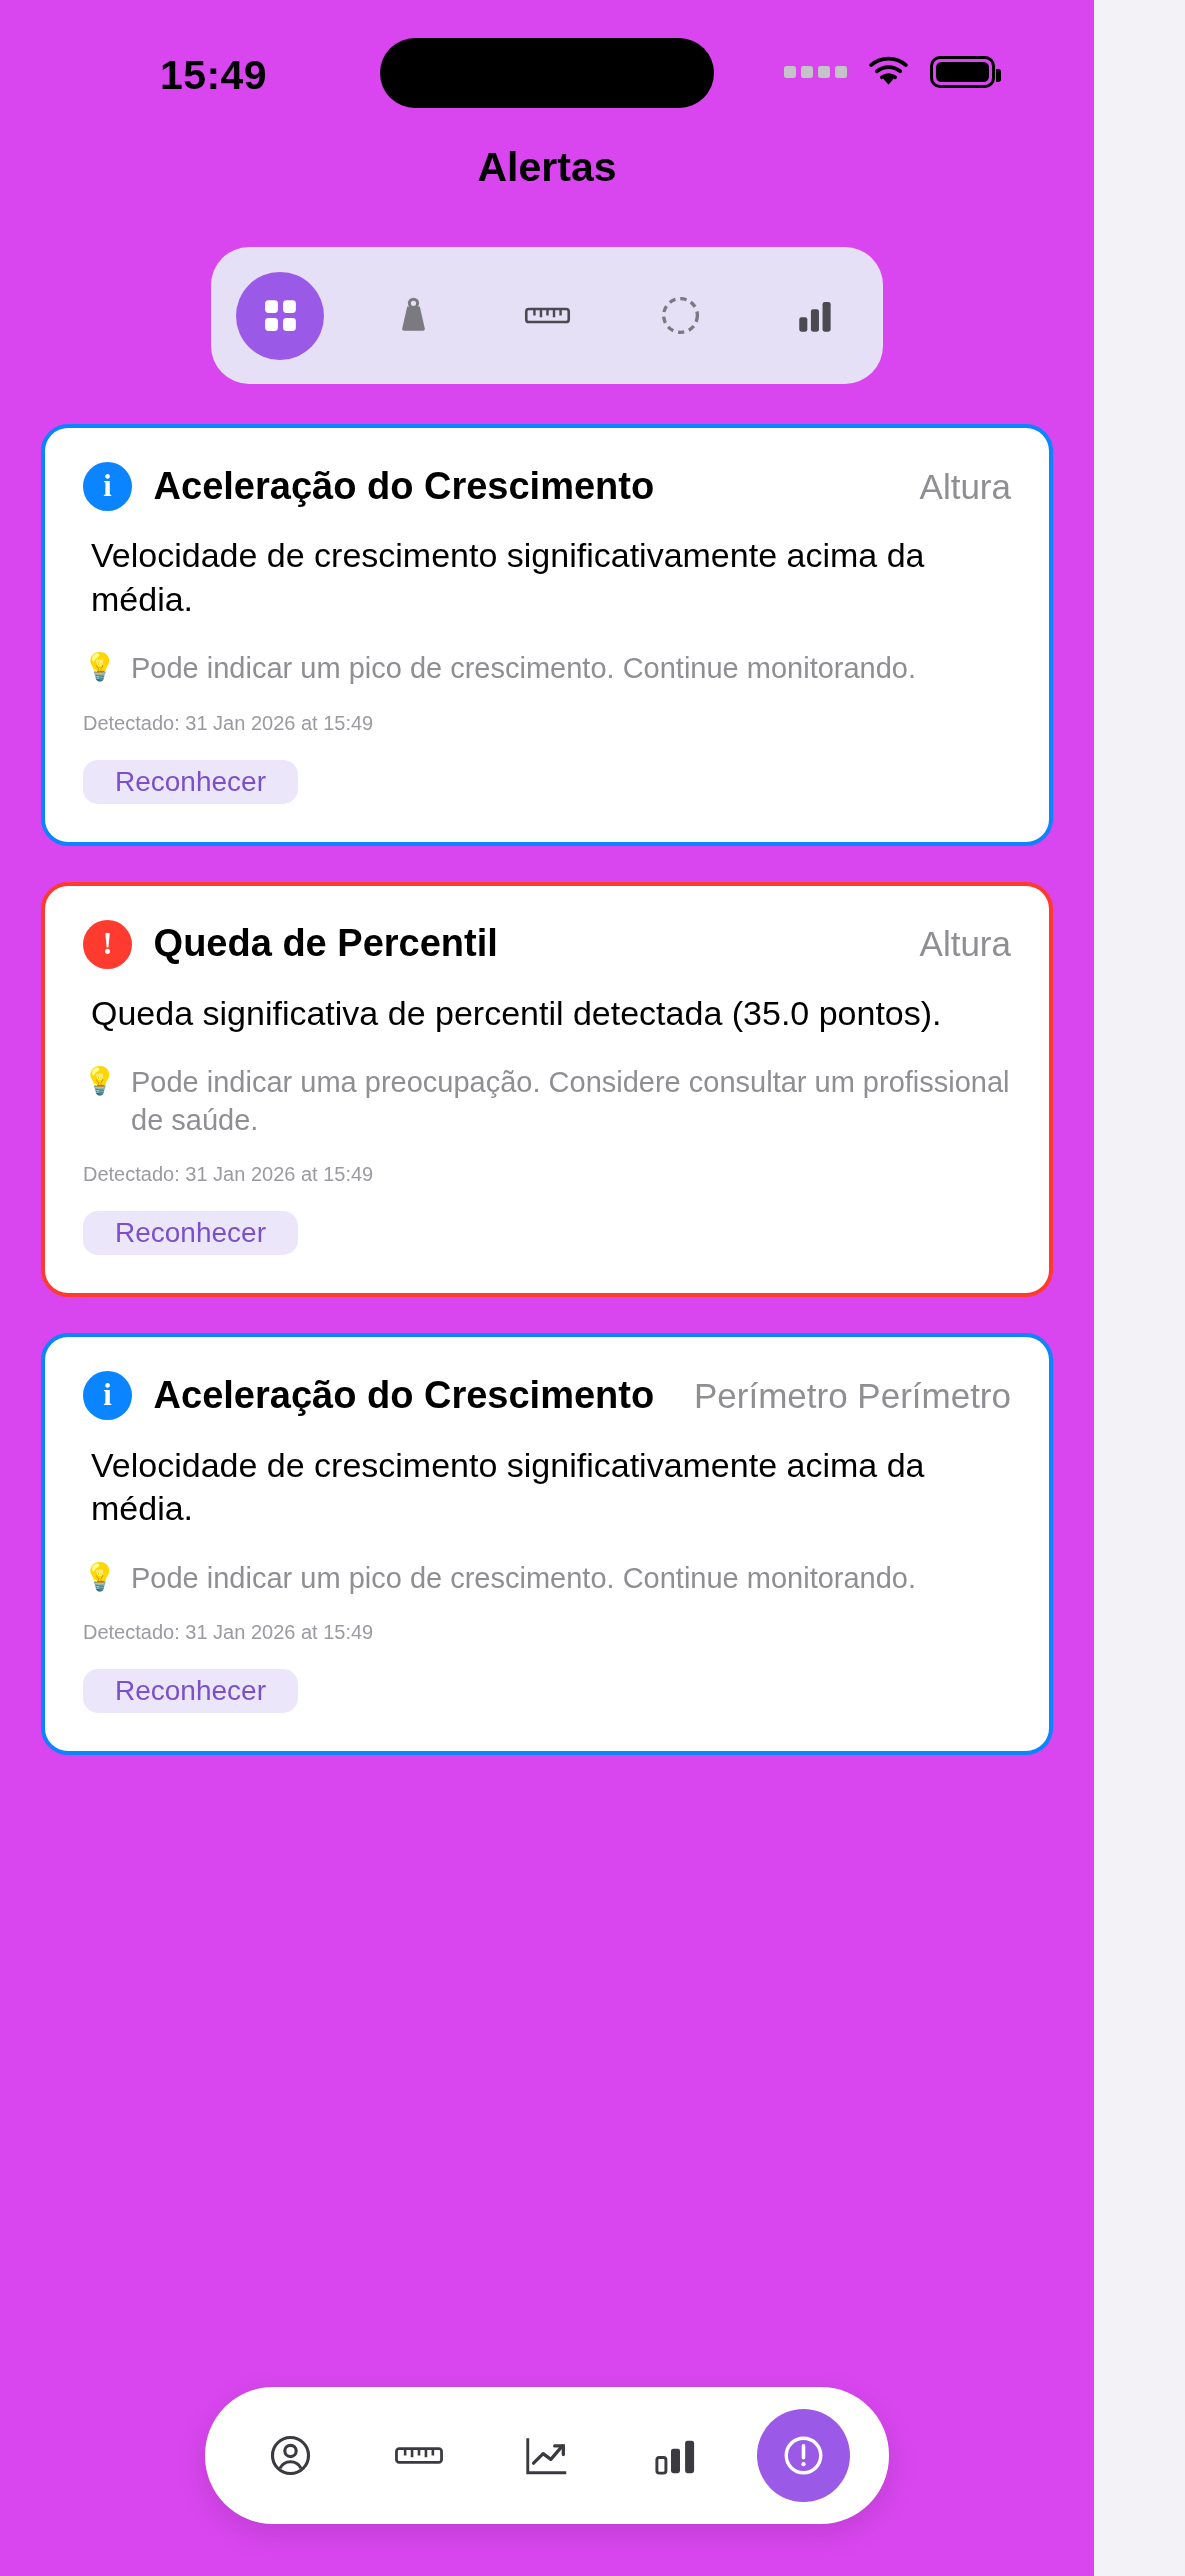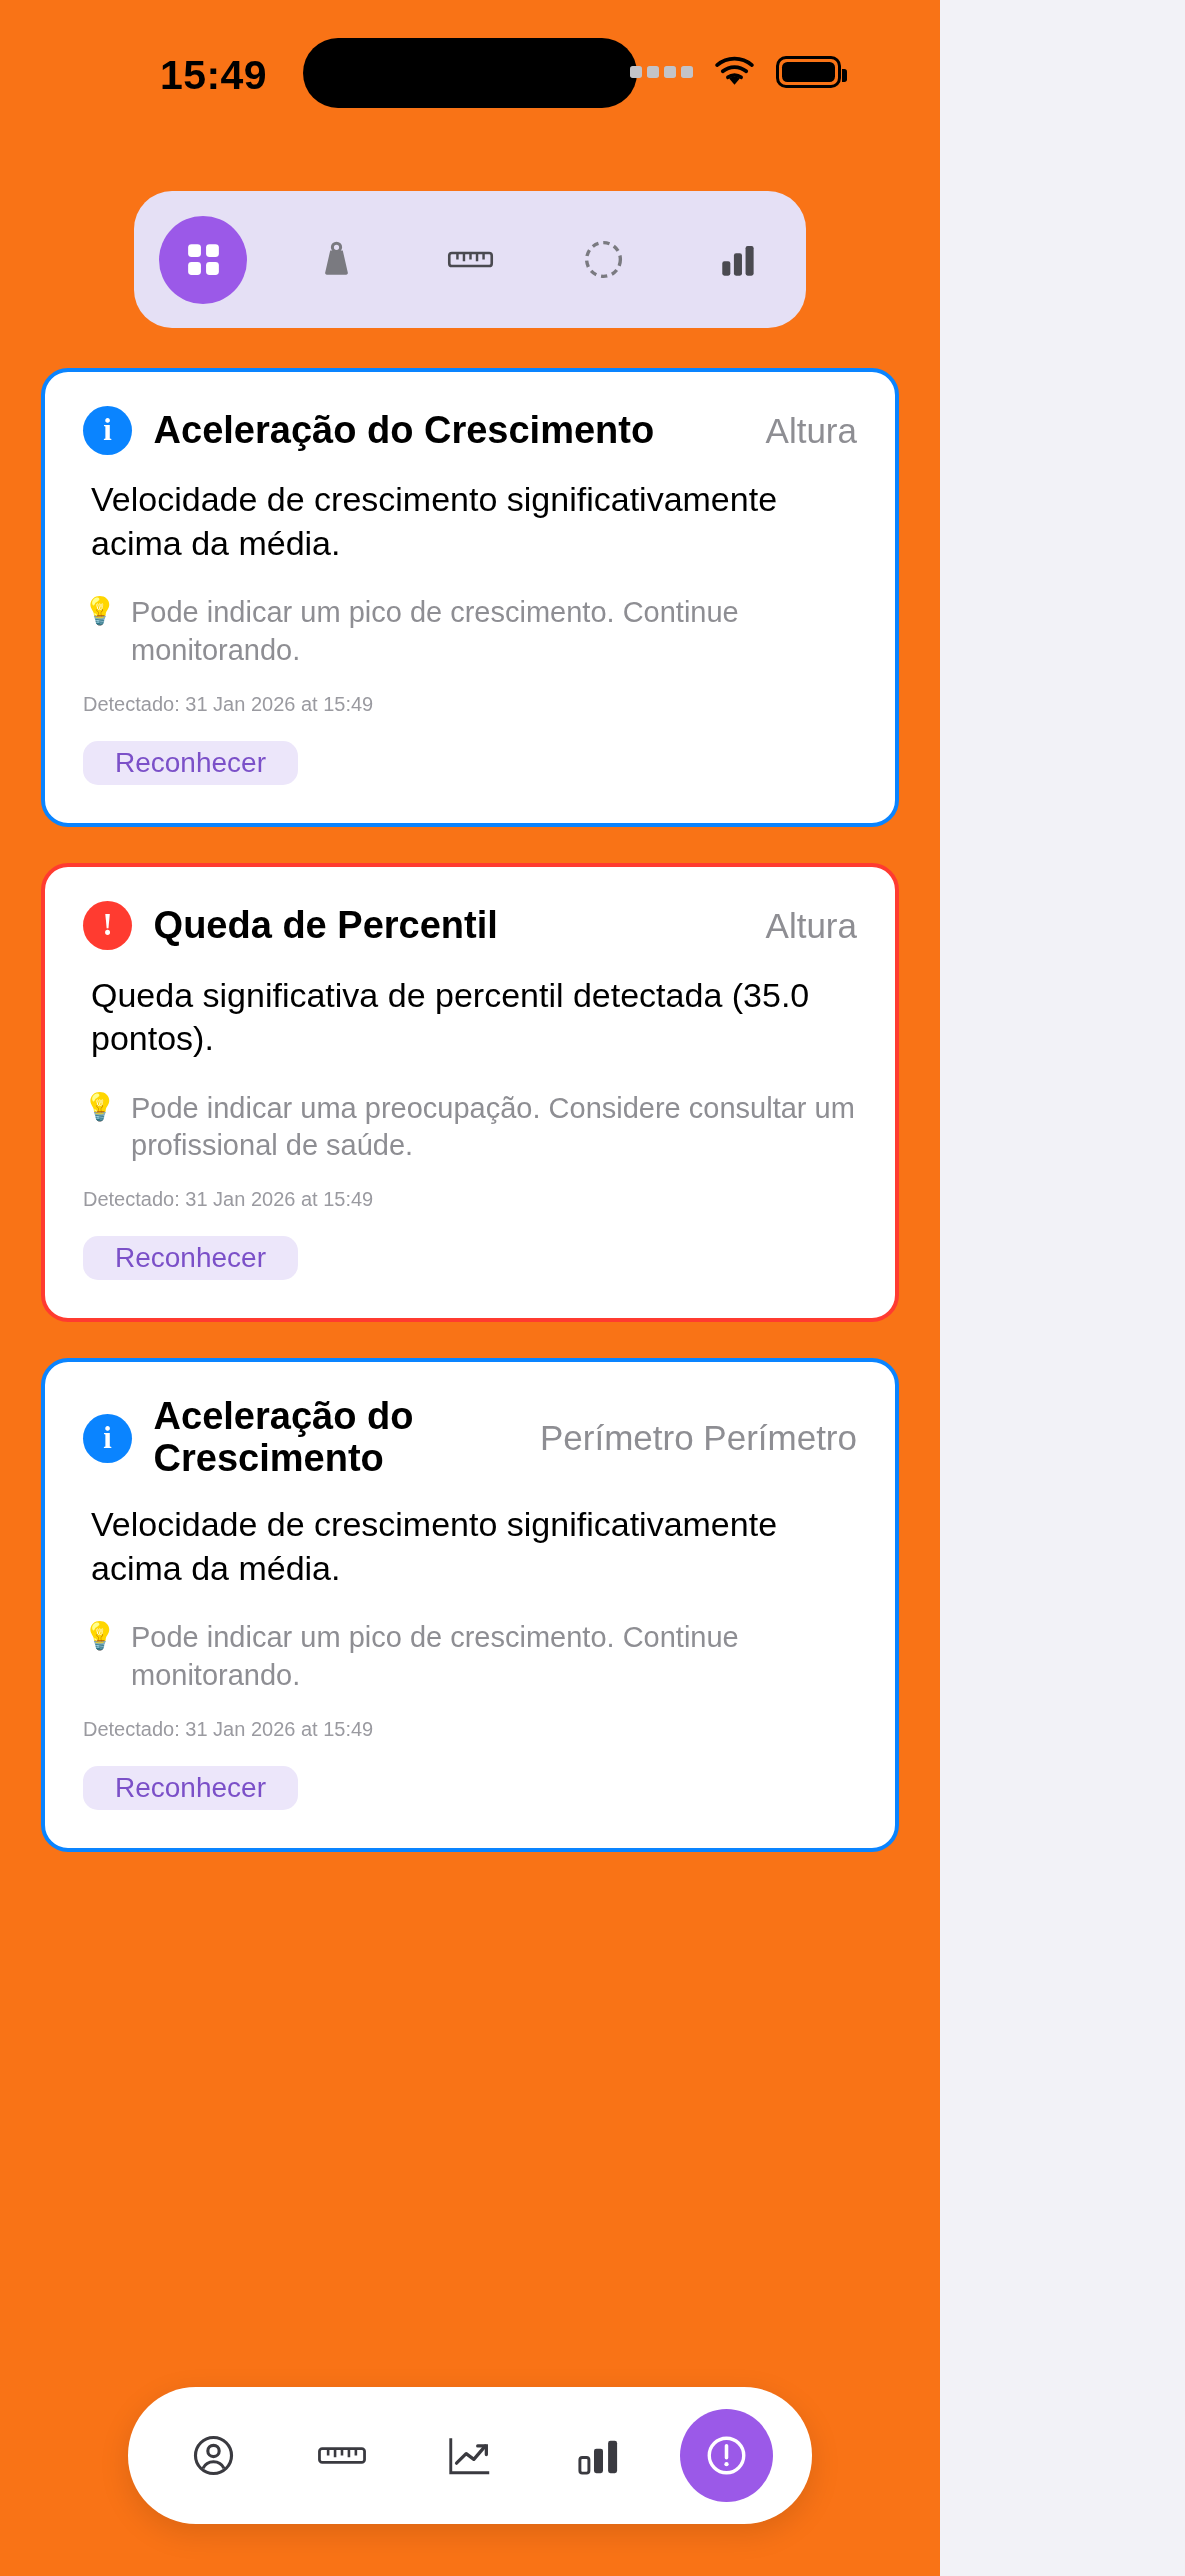--- a/index.html
+++ b/index.html
@@ -5,23 +5,23 @@
   * { box-sizing: border-box; margin: 0; padding: 0; }
   html, body {
     width: 1186px;
     height: 2576px;
     background: #f2f2f7;
     font-family: "Liberation Sans", sans-serif;
     -webkit-font-smoothing: antialiased;
   }
   .phone {
     position: relative;
-    width: 940px;
+    width: 1094px;
     height: 2576px;
-    background: #f97316;
+    background: #d946ef;
     overflow: hidden;
   }
 
   
   .status-bar {
     position: relative;
     height: 135px;
     display: flex;
     align-items: center;
   }
@@ -245,20 +245,21 @@
         <path d="M5.4 8.6a10.3 10.3 0 0 1 13.2 0" stroke="#000" stroke-width="2.1" fill="none" stroke-linecap="round"></path>
         <path d="M2.2 5.1a15 15 0 0 1 19.6 0" stroke="#000" stroke-width="2.1" fill="none" stroke-linecap="round"></path>
         <path d="M8.3 12a6.2 6.2 0 0 1 7.4 0" stroke="#000" stroke-width="2.1" fill="none" stroke-linecap="round"></path>
       </svg>
       <div class="battery">
         <div class="battery-fill"></div>
       </div>
     </div>
   </div>
 
+  <div class="page-title">Alertas</div>
 
   <div class="metric-bar">
 
     <div class="metric-item active">
       <svg width="41" height="41" viewBox="0 0 24 24">
         <rect x="3" y="3" width="7.5" height="7.5" rx="2" fill="#fff"></rect>
         <rect x="13.5" y="3" width="7.5" height="7.5" rx="2" fill="#fff"></rect>
         <rect x="3" y="13.5" width="7.5" height="7.5" rx="2" fill="#fff"></rect>
         <rect x="13.5" y="13.5" width="7.5" height="7.5" rx="2" fill="#fff"></rect>
       </svg>

